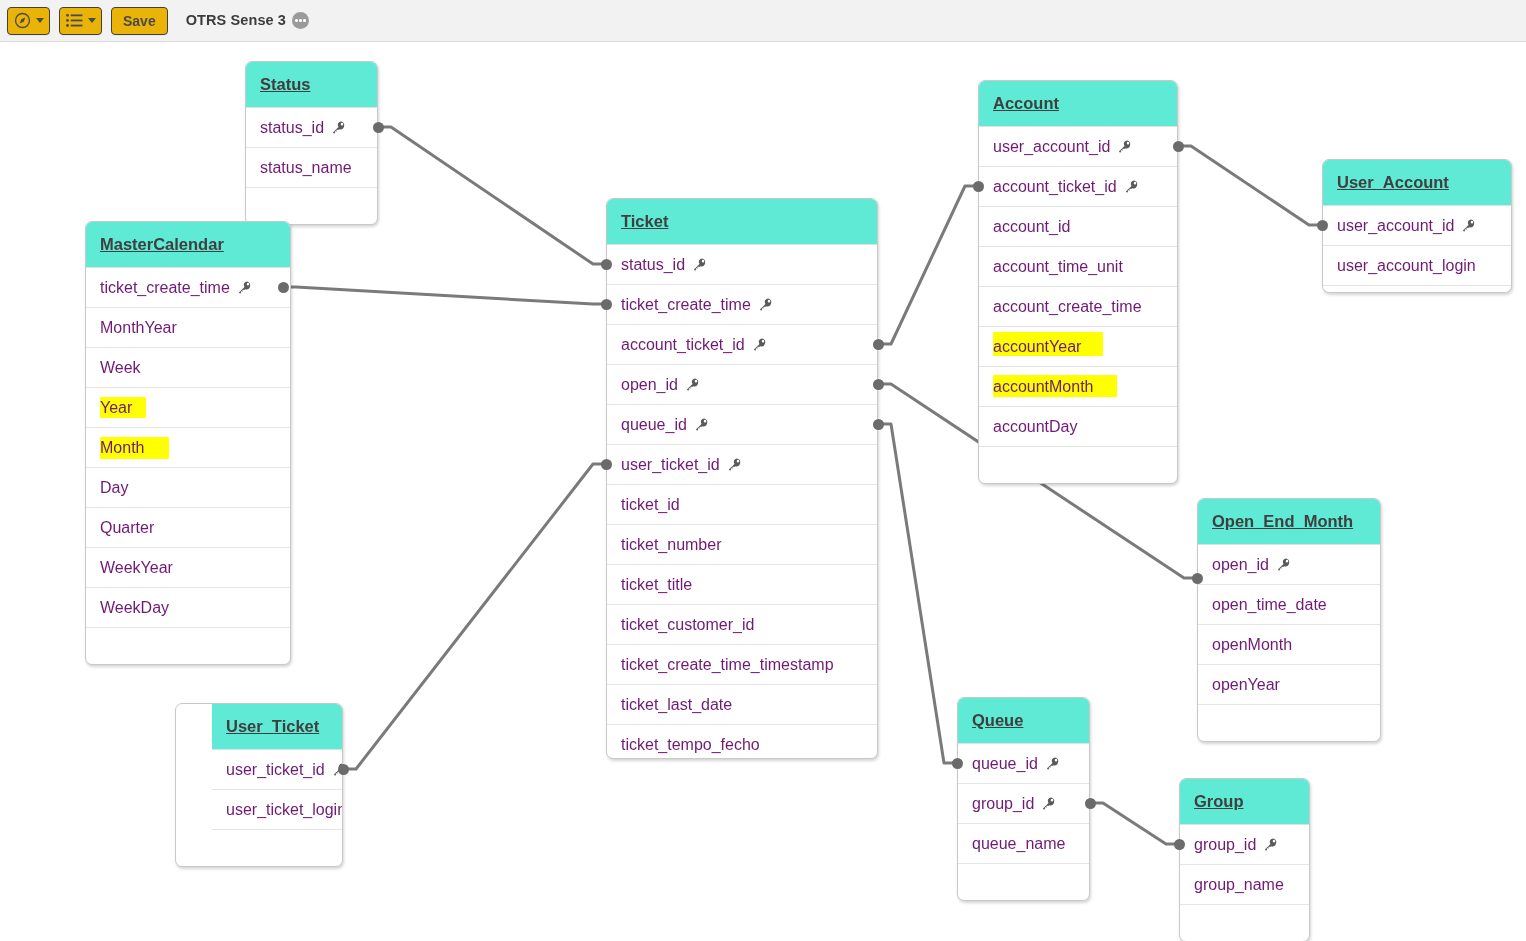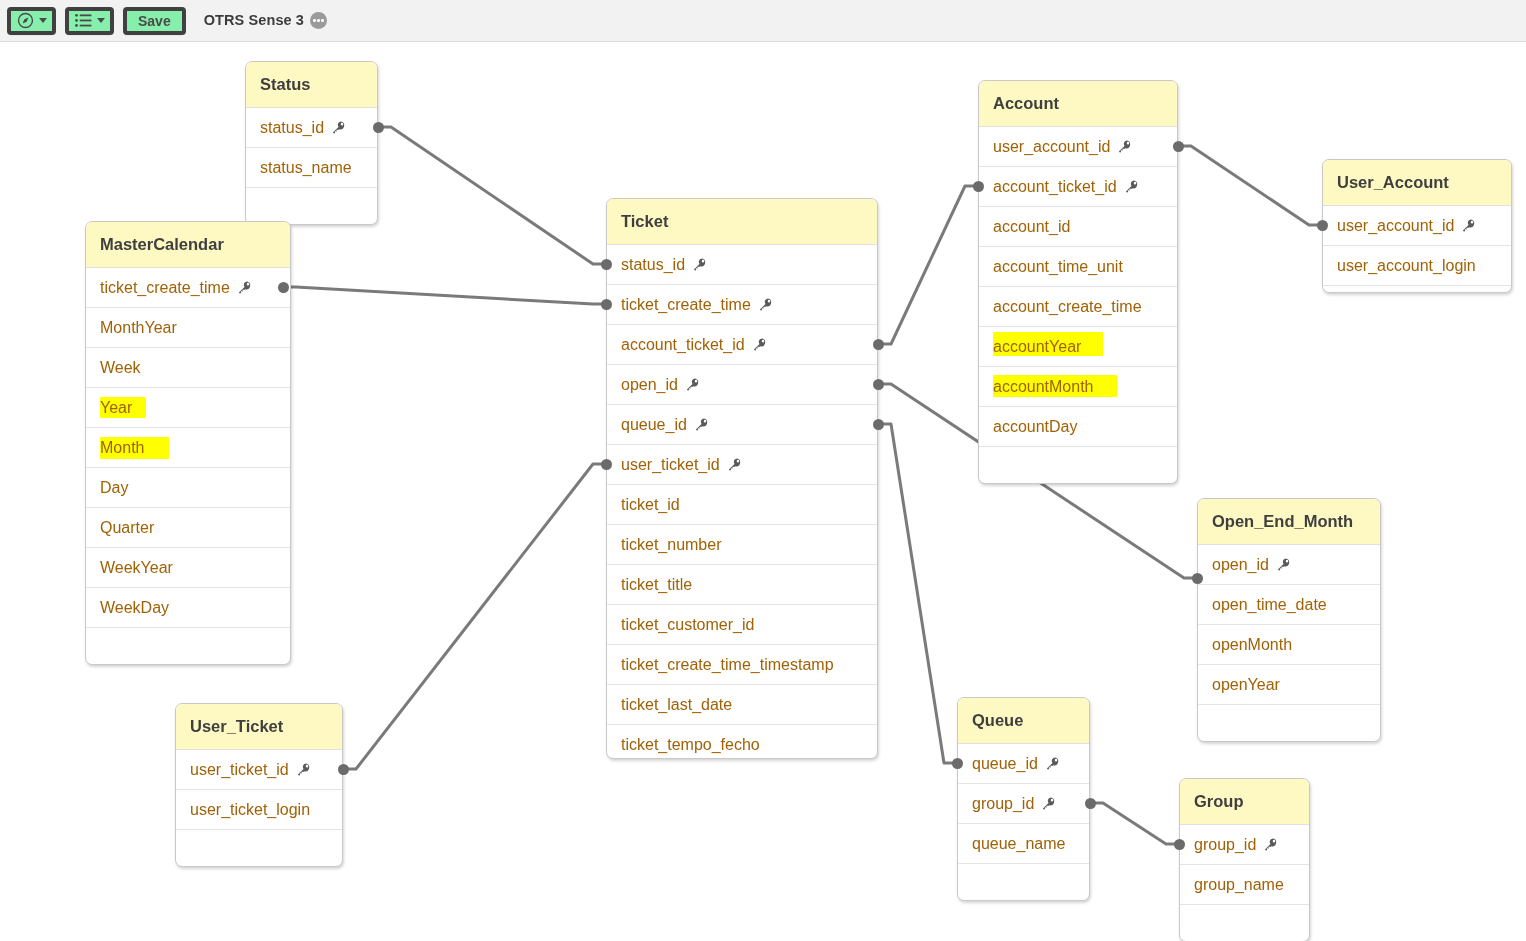--- a/index.html
+++ b/index.html
@@ -23,22 +23,22 @@
     height: 42px;
     background: #f2f2f2;
     border-bottom: 1px solid #dcdcdc;
     box-sizing: border-box;
     display: flex;
     align-items: center;
     padding-left: 7px;
   }
   .tb-btn {
     height: 28px;
-    background: #86efac;
-    border: 4px solid #404040;
+    background: #eab308;
+    border: 1px solid #404040;
     border-radius: 4px;
     display: flex;
     align-items: center;
     justify-content: center;
     box-sizing: border-box;
     cursor: pointer;
     box-shadow: 0 1px 0 rgba(0,0,0,0.04);
   }
   .tb-btn.split { padding: 0 5px 0 6px; gap: 5px; }
   .tb-btn.text {
@@ -101,43 +101,44 @@
     position: absolute;
     background: #ffffff;
     border: 1px solid #c9c9c9;
     border-radius: 7px;
     box-shadow: 1px 2px 3px rgba(0,0,0,0.17);
     box-sizing: border-box;
     overflow: hidden;
   }
   .tbl-head {
     height: 46px;
-    background: #fef9c3;
+    background: #5eead4;
     border-bottom: 1px solid #e0e0e0;
     display: flex;
     align-items: center;
     padding-left: 14px;
     font-size: 16.5px;
     font-weight: bold;
     color: #3f3f3f;
     box-sizing: border-box;
+    text-decoration: underline;
   }
   .fld {
     height: 40px;
     border-bottom: 1px solid #e4e4e4;
     display: flex;
     align-items: center;
     padding-left: 14px;
     box-sizing: border-box;
     position: relative;
   }
   .fld:last-child { border-bottom: none; }
   .fld-name {
     font-size: 16px;
-    color: #a16207;
+    color: #701a75;
     position: relative;
     z-index: 2;
     white-space: nowrap;
   }
   .fld.empty { height: 38px; }
   .key-icon {
     margin-left: 7px;
     position: relative;
     z-index: 2;
     display: inline-flex;
@@ -417,21 +418,21 @@
           <span class="fld-name">open_time_date</span>
         </div>
         <div class="fld">
           <span class="fld-name">openMonth</span>
         </div>
         <div class="fld">
           <span class="fld-name">openYear</span>
         </div>
         <div class="fld empty"></div>
       </div>
-      <div class="tbl" style="left: 175px; top: 660px; width: 168px; height: 164px;">
+      <div class="tbl" style="left: 175px; top: 660px; width: 168px; height: 164px; padding-left: 36px;">
         <div class="tbl-head">User_Ticket</div>
         <div class="fld">
           <span class="fld-name">user_ticket_id</span>
           <span class="key-icon">
             <svg width="15" height="15" viewBox="0 0 16 16">
               <path d="M10.9 1.6a3.6 3.6 0 0 0-2.9 5.8L2.0 13.4l1.3 1.3 1.25-1.25-.75-.75.85-.85.75.75.9-.9-.75-.75.9-.9 1.0 1.0 1.25-1.25a3.6 3.6 0 1 0 2.2-8.2zm.85 1.45a1.35 1.35 0 1 1 0 2.7 1.35 1.35 0 0 1 0-2.7z" fill="#5a5a5a"></path>
             </svg>
           </span>
         </div>
         <div class="fld">

